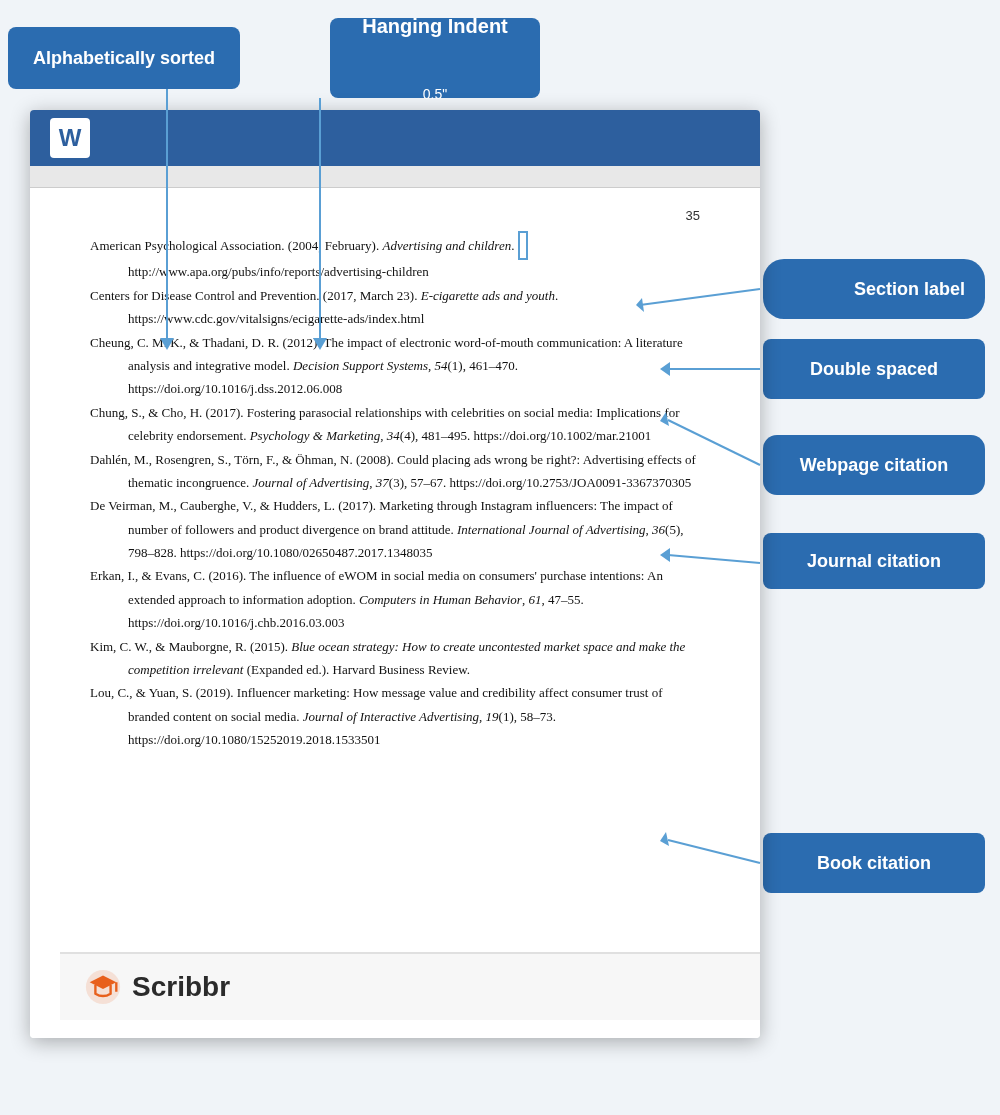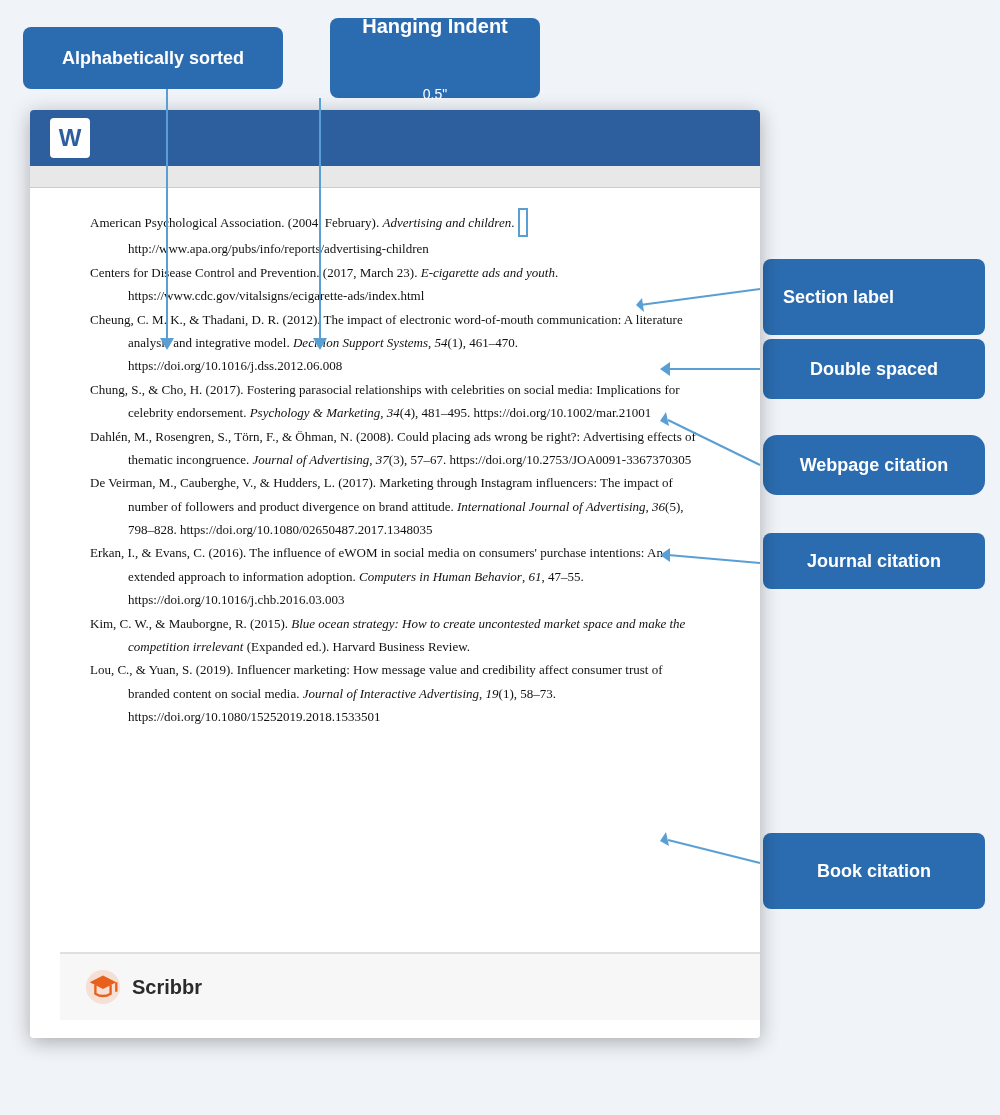--- a/index.html
+++ b/index.html
@@ -18,45 +18,45 @@
       color: #fff;
       font-weight: bold;
       font-size: 18px;
       border-radius: 8px;
       padding: 12px 20px;
       position: absolute;
       text-align: center;
     }
 
     .badge-alpha {
-      left: 23px;
+      left: 8px;
       top: 27px;
-      width: 260px;
+      width: 232px;
       height: 62px;
       display: flex; align-items: center; justify-content: center;
     }
 
     .badge-indent {
       left: 330px;
       top: 18px;
       width: 210px;
       height: 80px;
       display: flex; flex-direction: column; align-items: center; justify-content: center;
       background: #2b6cb0;
       gap: 48px;
     }
     .badge-indent .title { font-size: 20px; font-weight: bold; }
     .badge-indent .sub { font-size: 14px; font-weight: normal; }
 
     .badge-section {
       right: 15px;
       top: 259px;
       width: 222px;
-      height: 76px;
-      display: flex; align-items: center; justify-content: flex-start;
+      height: 60px;
+      display: flex; align-items: center; justify-content: flex-end; border-radius: 21px;
     }
 
     .badge-double {
       right: 15px;
       top: 339px;
       width: 222px;
       height: 60px;
       display: flex; align-items: center; justify-content: center;
     }
 
@@ -73,21 +73,21 @@
       top: 533px;
       width: 222px;
       height: 56px;
       display: flex; align-items: center; justify-content: center;
     }
 
     .badge-book {
       right: 15px;
       top: 833px;
       width: 222px;
-      height: 76px;
+      height: 60px;
       display: flex; align-items: center; justify-content: center;
     }
 
     
     .doc-container {
       position: absolute;
       left: 30px;
       top: 110px;
       width: 730px;
       border-radius: 4px;
@@ -188,21 +188,21 @@
       padding: 14px 24px;
       display: flex;
       align-items: center;
       gap: 10px;
     }
     .scribbr-logo-icon {
       width: 38px;
       height: 38px;
     }
     .scribbr-text {
-      font-size: 20px;
+      font-size: 28px;
       font-weight: bold;
       color: #2b2b2b;
     }
   </style>
 </head>
 <body>
 
 <div class="label-badge badge-alpha">
   <span>Alphabetically sorted</span>
 </div>
@@ -236,20 +236,21 @@
 
   <div class="doc-titlebar">
     <div class="word-icon">
       <span class="word-icon-inner">W</span>
     </div>
   </div>
 
   <div class="ruler"></div>
 
   <div class="doc-body">
+    <div class="page-number">35</div>
 
 
     <div class="ref-entry">
       American Psychological Association. (2004, February). <em>Advertising and children</em>.
       <span class="highlight-box">&nbsp;&nbsp;&nbsp;&nbsp;&nbsp;&nbsp;&nbsp;&nbsp;</span>
       http://www.apa.org/pubs/info/reports/advertising-children
     </div>
 
     <div class="ref-entry">
       Centers for Disease Control and Prevention. (2017, March 23). <em>E-cigarette ads and youth</em>.

